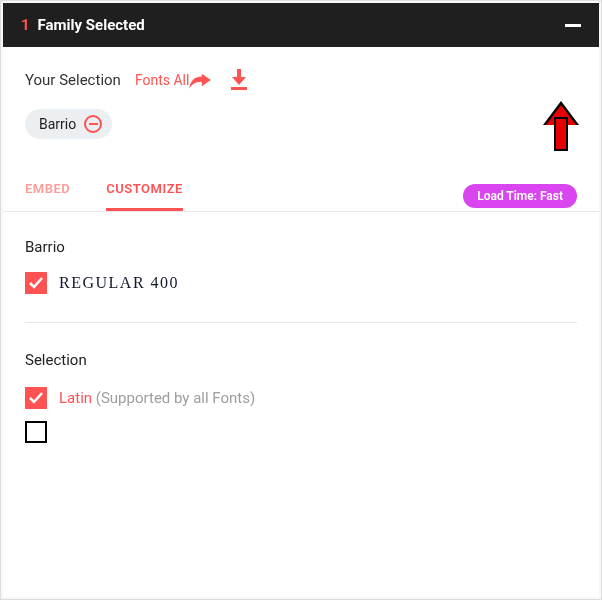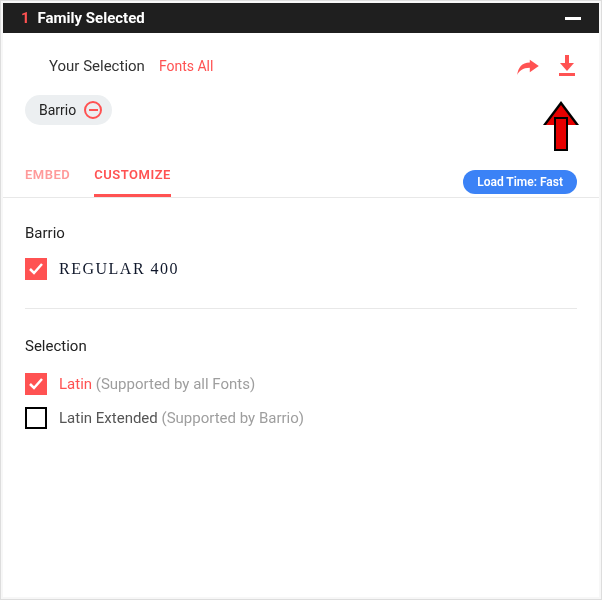--- a/index.html
+++ b/index.html
@@ -17,36 +17,36 @@
       display: flex; flex-direction: column;
       overflow: hidden;
     }
     .header {
       background: #1f1f1f;
       color: #fff;
       display: flex;
       align-items: center;
       justify-content: space-between;
       padding: 10px 18px;
-      height: 30px;
+      height: 44px;
     }
     .header-title { font-weight: 700; font-size: 15px; }
     .header-title .count { color: #ff5252; margin-right: 8px; }
     .minimize { width: 16px; height: 3px; background: #fff; cursor: pointer; }
     .content {
       flex: 1; overflow-y: auto; padding: 22px 22px 40px 22px;
       position: relative;
     }
     
     .content::-webkit-scrollbar { width: 14px; }
     .content::-webkit-scrollbar-track { background: #f0f0f0; }
     .content::-webkit-scrollbar-thumb { background: #bdbdbd; border-radius: 2px; }
 
     .selection-row {
-      display: flex; align-items: center; justify-content: space-between; margin-left: 24px;
+      display: flex; align-items: center; 
     }
     .selection-left { display: flex; align-items: center; gap: 14px; }
     .your-selection { font-size: 15px; color: #333; }
     .clear-all { font-size: 14px; color: #ff5252; cursor: pointer; }
     .selection-icons { display: flex; align-items: center; gap: 18px; }
     .share-icon, .download-icon { cursor: pointer; display: inline-flex; }
 
     .chips { margin-top: 18px; }
     .chip {
       display: inline-flex; align-items: center;
@@ -59,29 +59,29 @@
       border-radius: 50%; position: relative; display: inline-flex; align-items: center; justify-content: center;
     }
     .chip .remove::before {
       content: ""; width: 9px; height: 2px; background: #ff5252;
     }
 
     .tabs-row {
       display: flex; align-items: center; justify-content: space-between;
       margin-top: 42px;
     }
-    .tabs { display: flex; gap: 24px; }
+    .tabs { display: flex; gap: 36px; }
     .tab {
       font-size: 13px; font-weight: 600; letter-spacing: .5px;
       color: #ff9a9a; padding-bottom: 12px; cursor: pointer;
       border-bottom: 3px solid transparent;
     }
     .tab.active { color: #ff5252; border-bottom-color: #ff5252; }
     .load-badge {
-      background: #3b82f6; color: #fff; border-radius: 14px;
+      background: #d946ef; color: #fff; border-radius: 14px;
       font-size: 12px; font-weight: 600;
       padding: 5px 14px;
     }
     .divider { border: none; border-top: 1px solid #e8e8e8; margin: 0 -22px; }
     .section-gap { height: 26px; }
 
     .font-name { font-size: 15px; color: #222; margin-bottom: 16px; }
 
     .check-row { display: flex; align-items: center; gap: 12px; margin-bottom: 12px; }
     .checkbox {
@@ -206,24 +206,20 @@
       <span class="lang-label">
         <span class="primary">Latin</span>
         <span class="hint">(Supported by all Fonts)</span>
       </span>
     </div>
 
     <div class="check-row">
       <span class="checkbox">
         
       </span>
-      <span class="lang-label">
-        <span class="primary plain">Latin Extended</span>
-        <span class="hint">(Supported by Barrio)</span>
-      </span>
     </div>
 
     <div style="height:260px"></div>
 
   </div>
 
   <div class="arrow-annotation">
     <div class="head"></div>
     <div class="head-inner"></div>
     <div class="stem"></div>

